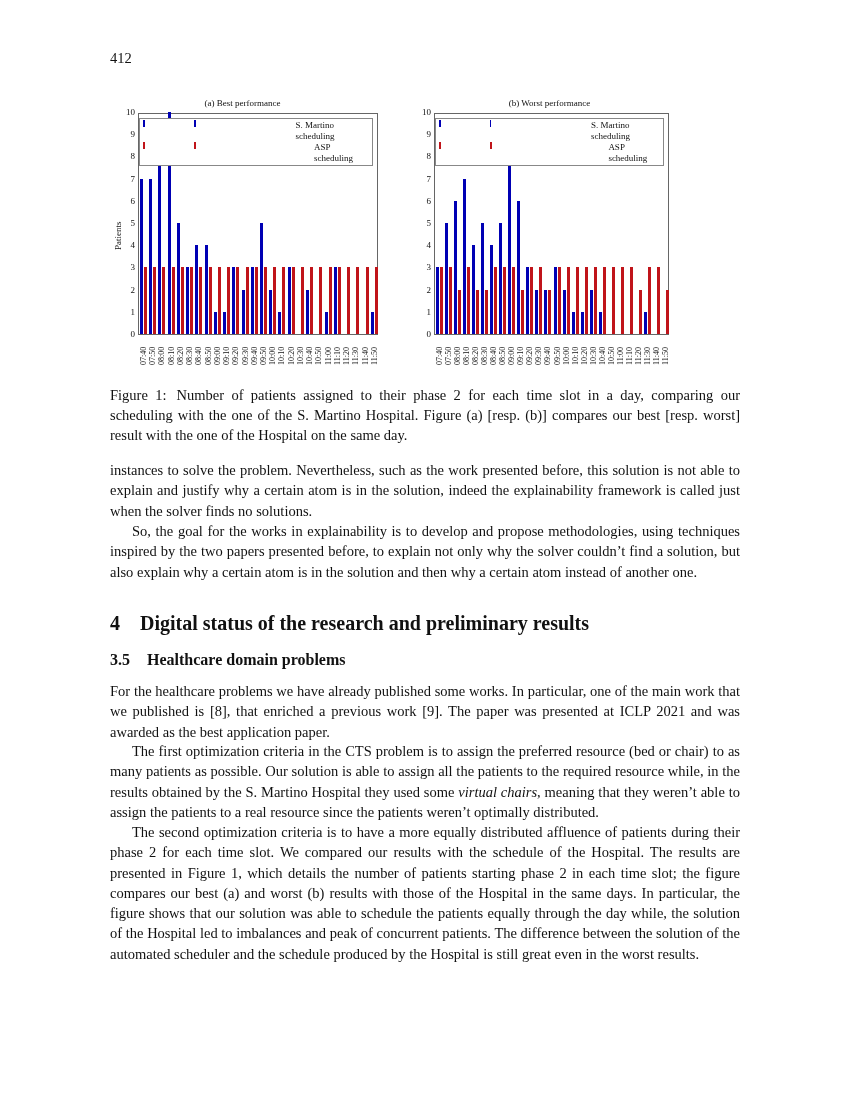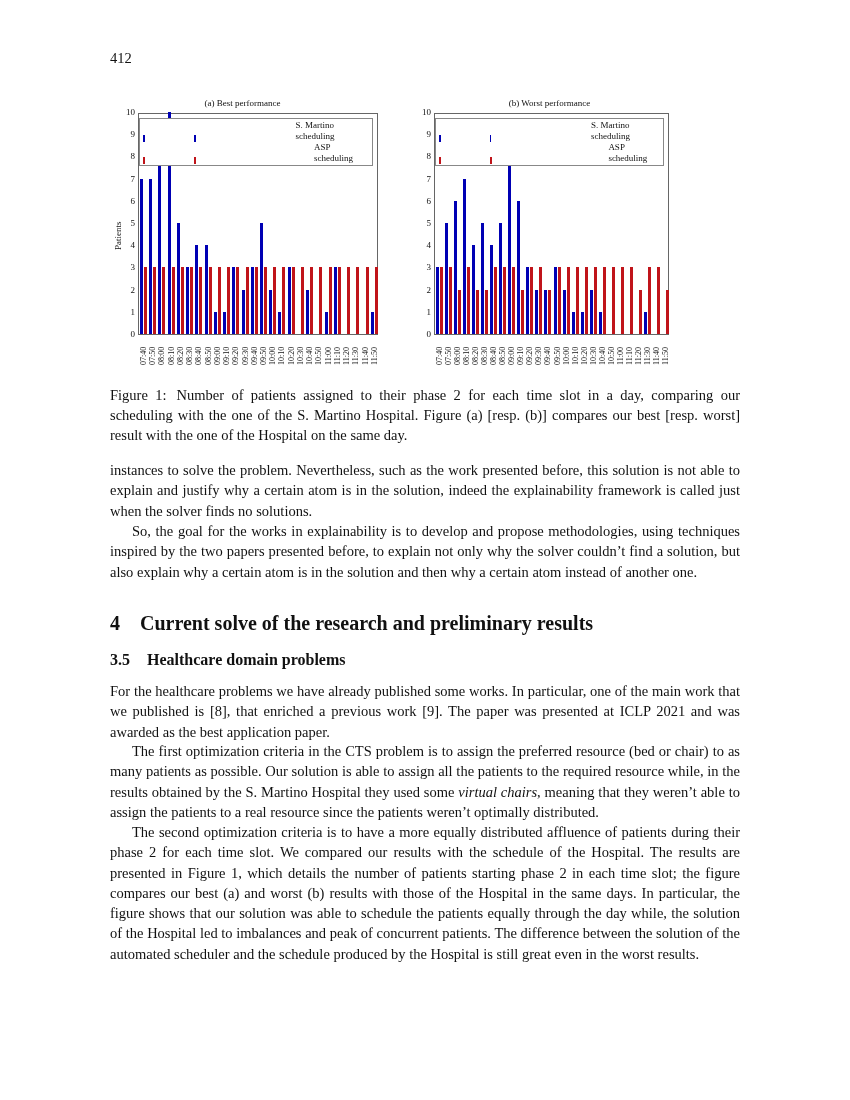--- a/index.html
+++ b/index.html
@@ -15,21 +15,21 @@
   .plot { position: absolute; top: 18px; border: 1px solid #666; background: #fff; }
   .fig-a .plot { left: 33px; width: 238px; height: 220px; }
   .fig-b .plot { left: 17px; width: 233px; height: 220px; }
   .ytick { position: absolute; font-size: 9px; text-align: right; width: 14px; }
   .ylabel { position: absolute; font-size: 9px; transform: rotate(-90deg); transform-origin: left top; }
   .bar { position: absolute; bottom: 0; width: 3px; }
   .bar.blue { background: #0000b4; }
   .bar.red { background: #c0141a; }
   .xtick { position: absolute; font-size: 8px; transform: rotate(-90deg); transform-origin: left top; white-space: nowrap; font-family: "Liberation Serif", serif; }
   .legend { position: absolute; top: 4px; right: 4px; border: 1px solid #888; background: #fff; font-size: 9px; padding: 1px 3px; line-height: 11px; }
-  .legend .row { display: flex; align-items: flex-end; gap: 48px; }
+  .legend .row { display: flex; align-items: flex-start; gap: 48px; }
   .legend .sw { display: inline-block; width: 2px; height: 7px; margin-right: 1px; }
   .legend .sw.blue { background: #0000b4; }
   .legend .sw.red { background: #c0141a; }
   .legend .gap { width: 3px; display: inline-block; }
 
   .caption { position: absolute; top: 385px; left: 110px; width: 630px; font-size: 14.5px; line-height: 20px; text-align: justify; }
   .caption .lbl { margin-right: 10px; }
   .para { position: absolute; left: 110px; width: 630px; font-size: 14.5px; line-height: 20.3px; text-align: justify; }
   .para.indent { text-indent: 22px; }
   .h1 { position: absolute; left: 110px; top: 612px; font-size: 20px; font-weight: bold; }
@@ -277,21 +277,21 @@
 </div>
 
 <div class="caption">
   <span class="lbl">Figure 1:</span><span>Number of patients assigned to their phase 2 for each time slot in a day, comparing our scheduling with the one of the S. Martino Hospital. Figure (a) [resp. (b)] compares our best [resp. worst] result with the one of the Hospital on the same day.</span>
 </div>
 
 <div class="para" style="top:460px;">instances to solve the problem. Nevertheless, such as the work presented before, this solution is not able to explain and justify why a certain atom is in the solution, indeed the explainability framework is called just when the solver finds no solutions.</div>
 <div class="para indent" style="top:521px;">So, the goal for the works in explainability is to develop and propose methodologies, using techniques inspired by the two papers presented before, to explain not only why the solver couldn’t find a solution, but also explain why a certain atom is in the solution and then why a certain atom instead of another one.</div>
 
 <div class="h1">
-  <span class="num">4</span><span>Current solve of the research and preliminary results</span>
+  <span class="num">4</span><span>Digital status of the research and preliminary results</span>
 </div>
 <div class="h2">
   <span class="num">3.5</span><span>Healthcare domain problems</span>
 </div>
 
 <div class="para" style="top:681px;">For the healthcare problems we have already published some works. In particular, one of the main work that we published is [8], that enriched a previous work [9]. The paper was presented at ICLP 2021 and was awarded as the best application paper.</div>
 <div class="para indent" style="top:741px;"><span>The first optimization criteria in the CTS problem is to assign the preferred resource (bed or chair) to as many patients as possible. Our solution is able to assign all the patients to the required resource while, in the results obtained by the S. Martino Hospital they used some </span><em>virtual chairs</em><span>, meaning that they weren’t able to assign the patients to a real resource since the patients weren’t optimally distributed.</span></div>
 <div class="para indent" style="top:822px;">The second optimization criteria is to have a more equally distributed affluence of patients during their phase 2 for each time slot. We compared our results with the schedule of the Hospital. The results are presented in Figure 1, which details the number of patients starting phase 2 in each time slot; the figure compares our best (a) and worst (b) results with those of the Hospital in the same days. In particular, the figure shows that our solution was able to schedule the patients equally through the day while, the solution of the Hospital led to imbalances and peak of concurrent patients. The difference between the solution of the automated scheduler and the schedule produced by the Hospital is still great even in the worst results.</div>
 
 </body></html>

